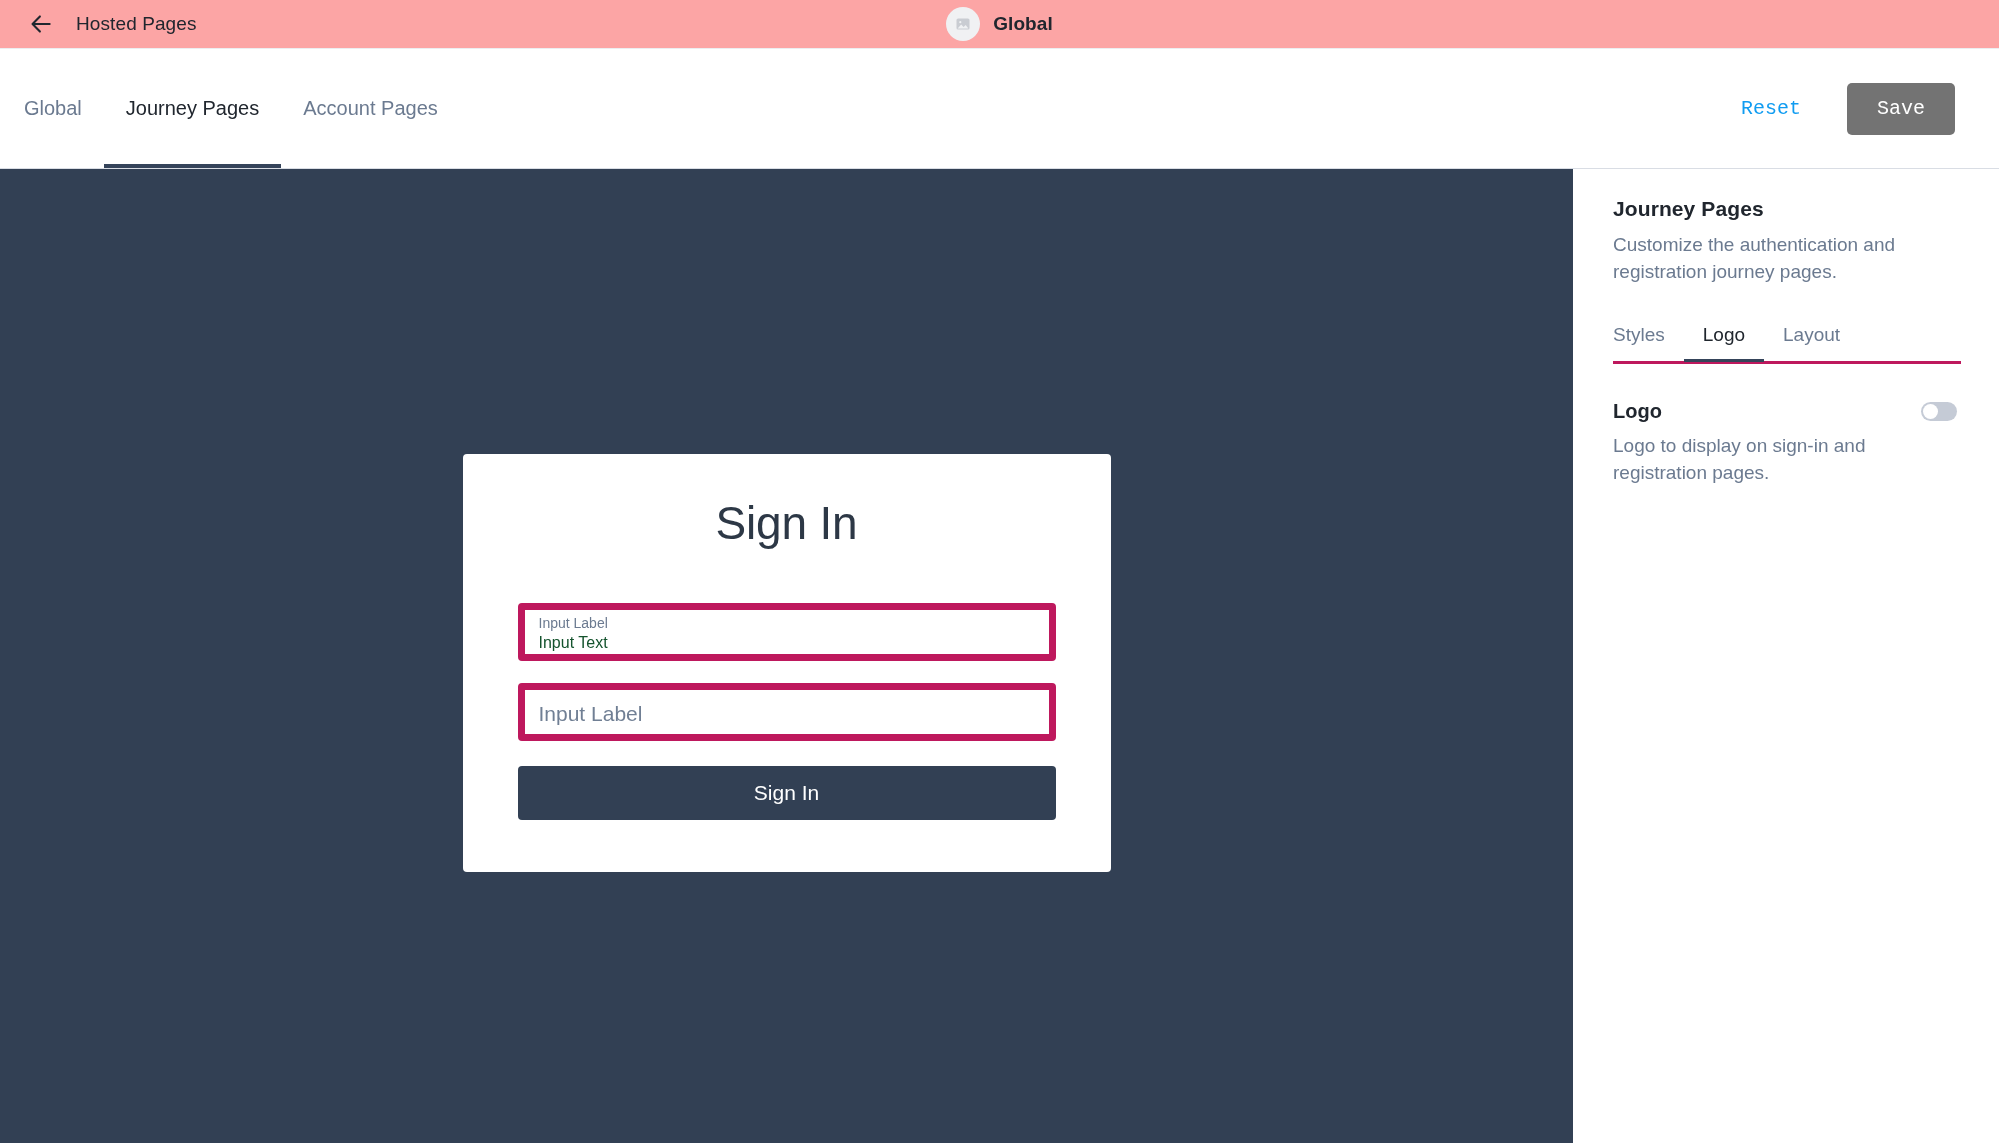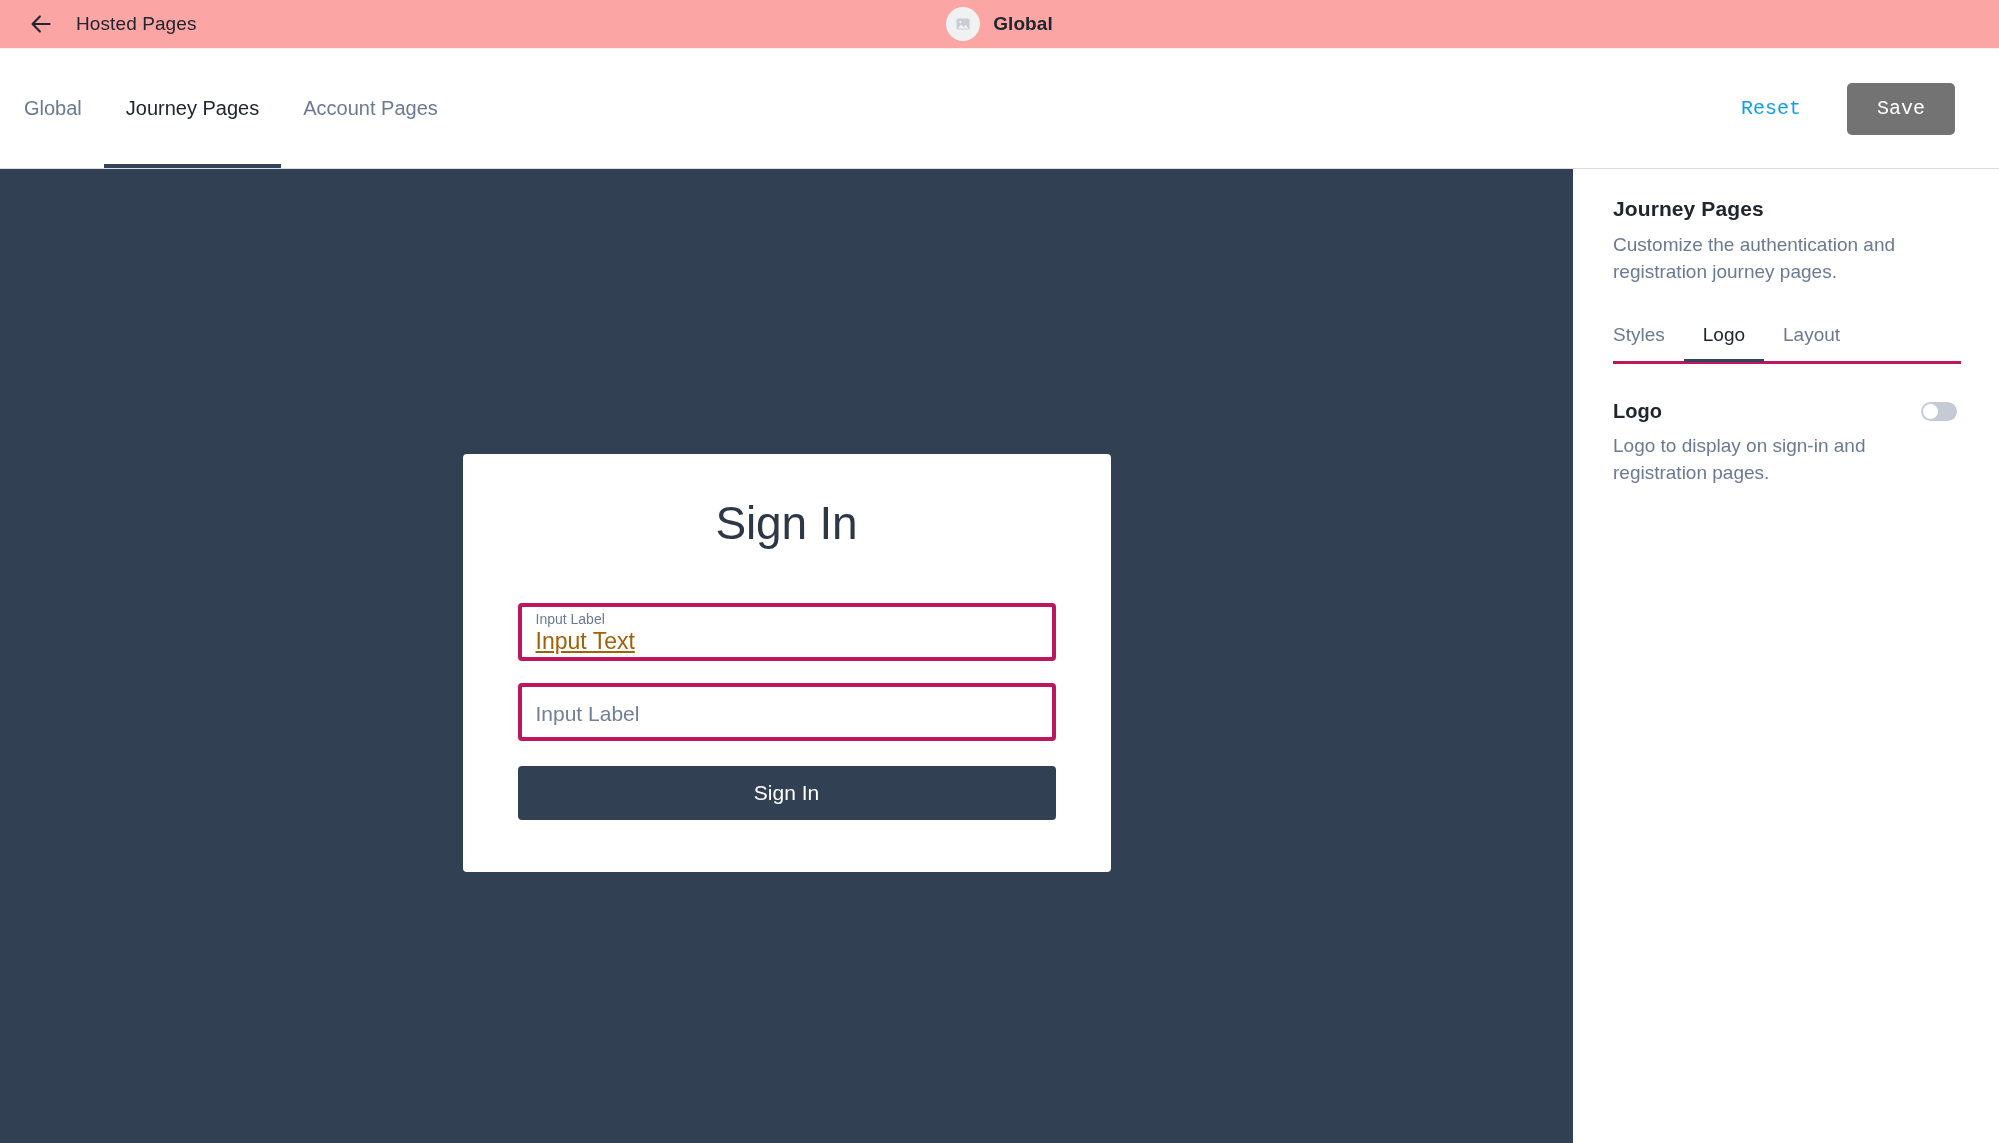--- a/index.html
+++ b/index.html
@@ -206,44 +206,43 @@
 
   .signin-subtitle {
     font-size: 19px;
     color: #6b7a90;
     text-align: center;
     margin-top: 14px;
   }
 
   .field {
     margin-top: 0;
-    border: 4px solid #be185d;
+    border: 7px solid #be185d;
     border-radius: 4px;
     height: 58px;
     padding: 8px 14px 6px 14px;
     display: flex;
     flex-direction: column;
     justify-content: center;
     background: #fff;
   }
   .field-filled { margin-top: 54px; }
   .field-empty { margin-top: 22px; justify-content: center; }
 
   .field-label {
     font-size: 14px;
     color: #6b7a90;
     line-height: 1.2;
     margin-bottom: 1px;
   }
 
   .field-value {
-    font-size: 23px;
-    color: #a16207;
+    font-size: 16px;
+    color: #14532d;
     line-height: 1.2;
-    text-decoration: underline;
   }
 
   .field-placeholder {
     font-size: 21px;
     color: #707f94;
     line-height: 1.2;
   }
 
   .signin-button {
     margin-top: 25px;

